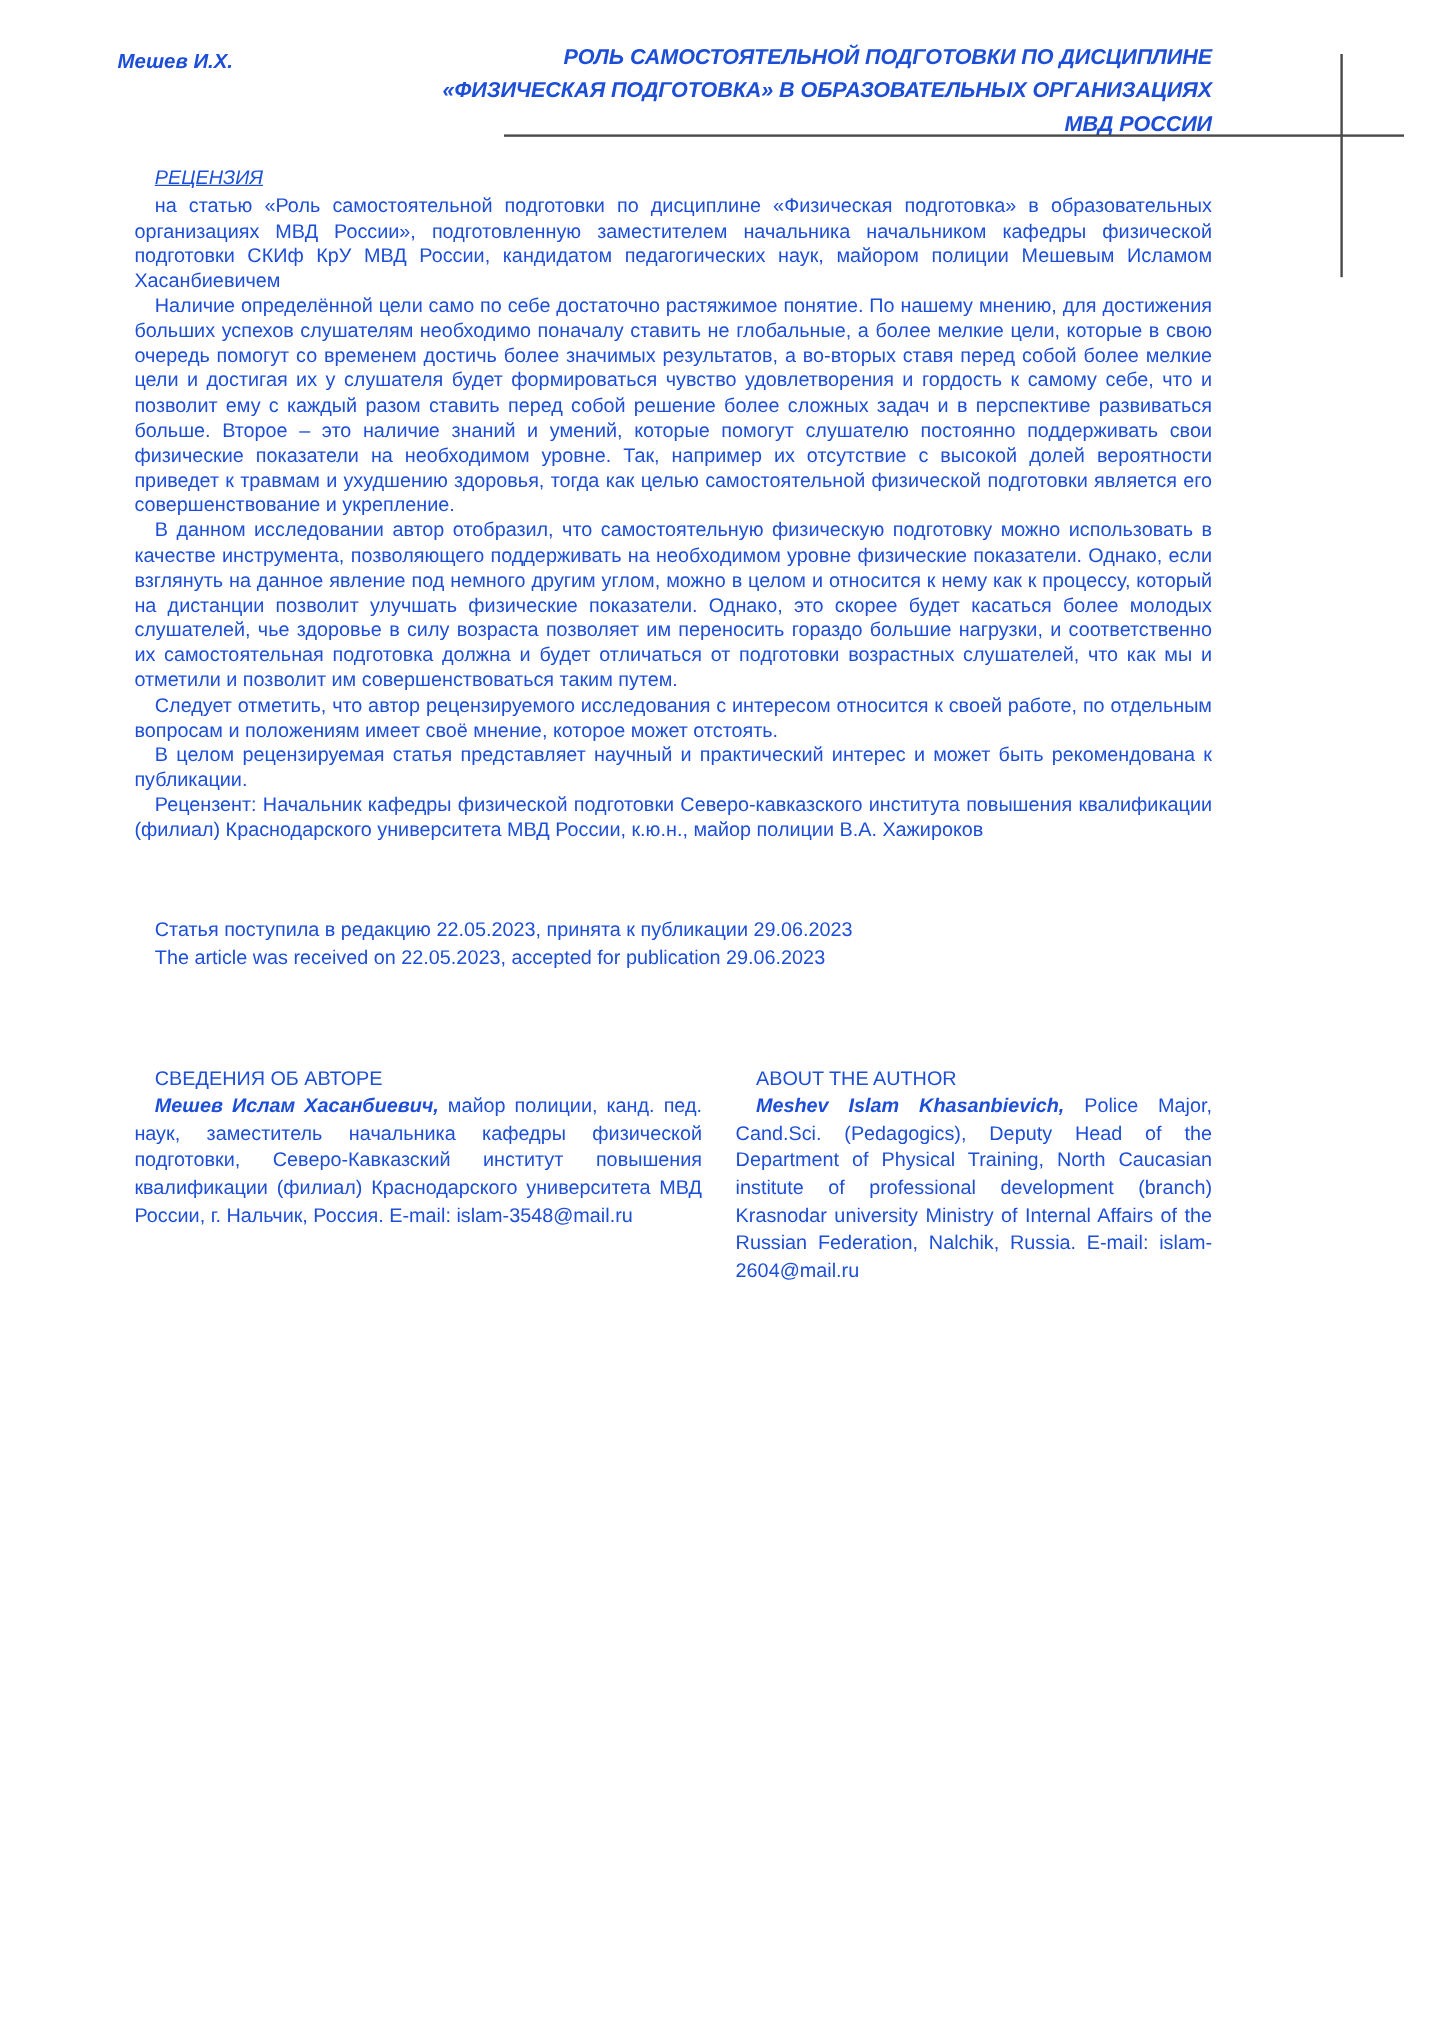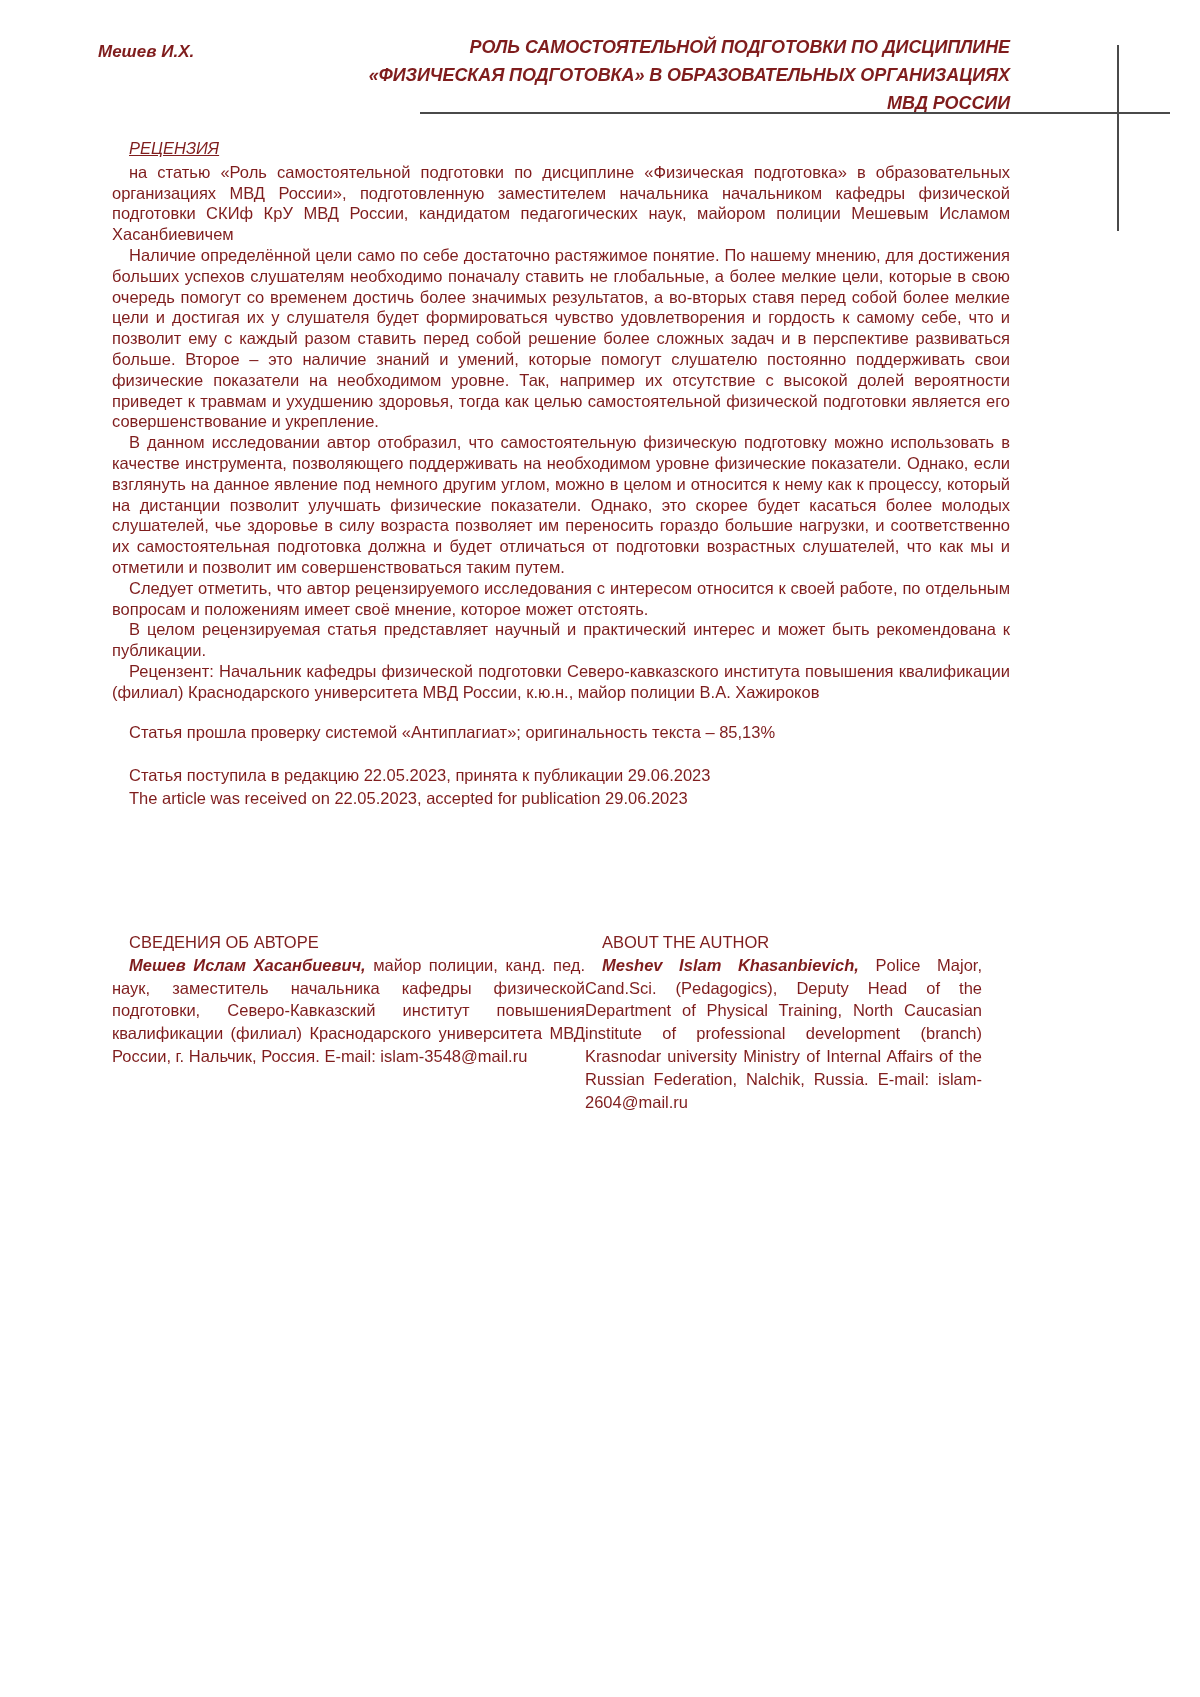--- a/index.html
+++ b/index.html
@@ -1,21 +1,21 @@
 <!DOCTYPE html>
 <html lang="ru"><head>
 <meta charset="utf-8">
 <style>
   html,body{margin:0;padding:0;background:#ffffff;}
   .page{
     position:relative;
     width:1200px;height:1238px;
     background:#ffffff;
     font-family:"Liberation Sans", sans-serif;
-    color:#7f1d1d;
+    color:#1d4ed8;
     overflow:hidden;
   }
   
   .hdr-author{
     position:absolute;left:98px;top:42px;
     font-size:17px;font-weight:bold;font-style:italic;
   }
   .hdr-title{
     position:absolute;top:33px;right:190px;width:680px;
     text-align:right;
@@ -59,22 +59,22 @@
     position:absolute;left:112px;top:722px;width:898px;
     font-size:16.5px;line-height:21px;text-indent:17px;
   }
   .received{
     position:absolute;left:112px;top:764px;width:898px;
     font-size:16.5px;line-height:23px;
   }
   .received div{text-indent:17px;}
   
   .authors{
-    position:absolute;left:112px;top:931px;width:898px;
-    display:grid;grid-template-columns:473px 397px;
+    position:absolute;left:112px;top:888px;width:898px;
+    display:grid;grid-template-columns:473px 397px;column-gap:28px;
     font-size:16.5px;line-height:22.8px;
   }
   .authors .heading{margin:0 0 0 17px;}
   .authors p.bio{
     margin:0;text-indent:17px;text-align:justify;
   }
   .authors .bold-name{font-weight:bold;font-style:italic;}
   
   .footer{
     position:absolute;left:97px;top:1589px;width:993px;
@@ -99,21 +99,20 @@
   <div class="review">
     <div class="review-heading">РЕЦЕНЗИЯ</div>
     <p class="body">на статью «Роль самостоятельной подготовки по дисциплине «Физическая подготовка» в образовательных организациях МВД России», подготовленную заместителем начальника начальником кафедры физической подготовки СКИф КрУ МВД России, кандидатом педагогических наук, майором полиции Мешевым Исламом Хасанбиевичем</p>
     <p class="body">Наличие определённой цели само по себе достаточно растяжимое понятие. По нашему мнению, для достижения больших успехов слушателям необходимо поначалу ставить не глобальные, а более мелкие цели, которые в свою очередь помогут со временем достичь более значимых результатов, а во-вторых ставя перед собой более мелкие цели и достигая их у слушателя будет формироваться чувство удовлетворения и гордость к самому себе, что и позволит ему с каждый разом ставить перед собой решение более сложных задач и в перспективе развиваться больше. Второе – это наличие знаний и умений, которые помогут слушателю постоянно поддерживать свои физические показатели на необходимом уровне. Так, например их отсутствие с высокой долей вероятности приведет к травмам и ухудшению здоровья, тогда как целью самостоятельной физической подготовки является его совершенствование и укрепление.</p>
     <p class="body">В данном исследовании автор отобразил, что самостоятельную физическую подготовку можно использовать в качестве инструмента, позволяющего поддерживать на необходимом уровне физические показатели. Однако, если взглянуть на данное явление под немного другим углом, можно в целом и относится к нему как к процессу, который на дистанции позволит улучшать физические показатели. Однако, это скорее будет касаться более молодых слушателей, чье здоровье в силу возраста позволяет им переносить гораздо большие нагрузки, и соответственно их самостоятельная подготовка должна и будет отличаться от подготовки возрастных слушателей, что как мы и отметили и позволит им совершенствоваться таким путем.</p>
     <p class="body">Следует отметить, что автор рецензируемого исследования с интересом относится к своей работе, по отдельным вопросам и положениям имеет своё мнение, которое может отстоять.</p>
     <p class="body">В целом рецензируемая статья представляет научный и практический интерес и может быть рекомендована к публикации.</p>
     <p class="body">Рецензент: Начальник кафедры физической подготовки Северо-кавказского института повышения квалификации (филиал) Краснодарского университета МВД России, к.ю.н., майор полиции В.А. Хажироков</p>
   </div>
 
-  <div class="note-anti">Статья прошла проверку системой «Антиплагиат»; оригинальность текста – 85,13%</div>
 
   <div class="received">
     <div>Статья поступила в редакцию 22.05.2023, принята к публикации 29.06.2023</div>
     <div>The article was received on 22.05.2023, accepted for publication 29.06.2023</div>
   </div>
 
   <div class="authors">
     <div>
       <div class="heading">СВЕДЕНИЯ ОБ АВТОРЕ</div>
       <p class="bio"><span class="bold-name">Мешев Ислам Хасанбиевич,</span><span> майор полиции, канд. пед. наук, заместитель начальника кафедры физической подготовки, Северо-Кавказский институт повышения квалификации (филиал) Краснодарского университета МВД России, г. Нальчик, Россия. E-mail: islam-3548@mail.ru</span></p>

